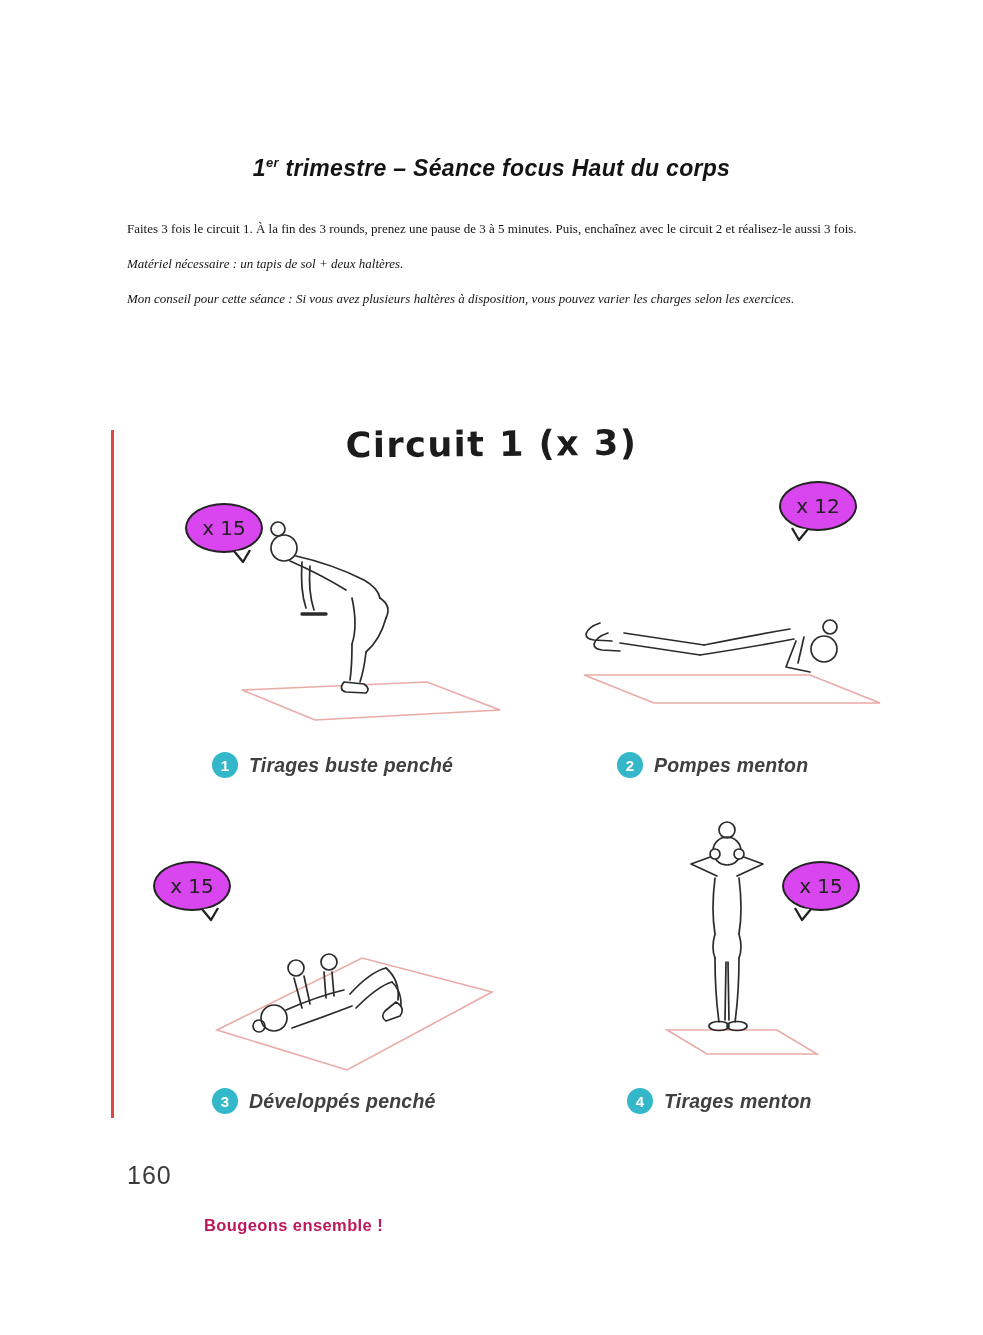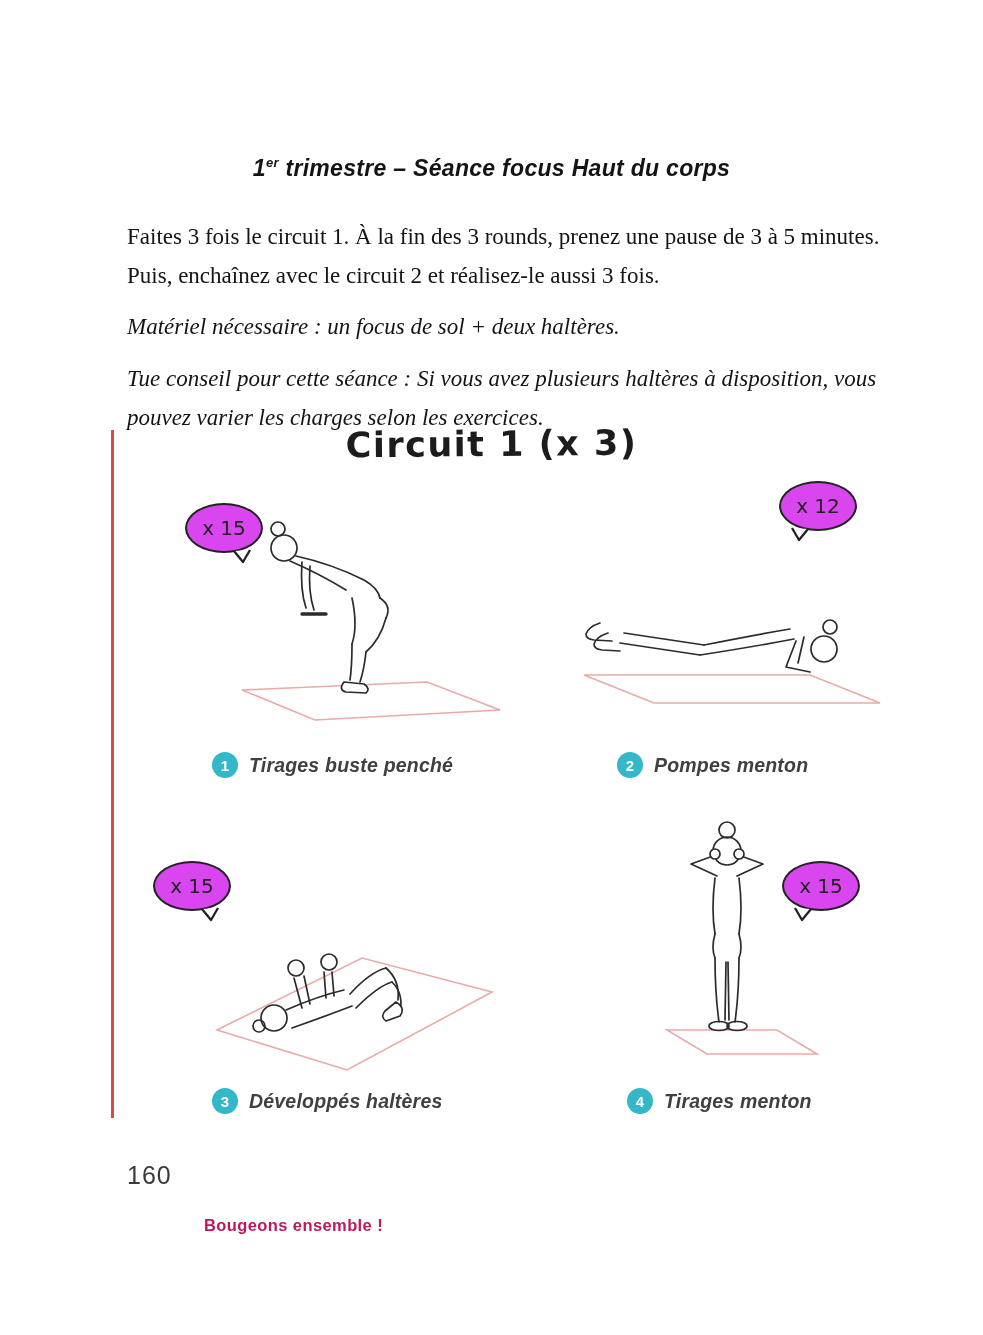--- a/index.html
+++ b/index.html
@@ -17,21 +17,21 @@
     position:absolute;top:140px;left:0;right:0;
     text-align:center;
     font-size:23px;font-weight:bold;font-style:italic;
     letter-spacing:0.3px;color:#141414;
   }
   .title sup{font-size:13px;}
   
   .text-block{
     position:absolute;left:100px;top:218px;width:778px;
     font-family:"Liberation Serif",serif;
-    font-size:23px;line-height:1.68;color:#141414;
+    font-size:13px;line-height:1.68;color:#141414;
   }
   .text-block p{margin:0 0 13px;}
   .text-block p.ital{font-style:italic;}
   
   .red-rule{
     position:absolute;left:84px;top:430px;width:3px;height:688px;
     background:#e1473c;
   }
   
   .circuit-heading{
@@ -86,22 +86,22 @@
 </style>
 </head>
 <body>
 
 <div class="page">
 
   <h1 class="title"><span>1</span><sup>er</sup><span> trimestre – Séance focus Haut du corps</span></h1>
 
   <div class="text-block">
     <p>Faites 3 fois le circuit 1. À la fin des 3 rounds, prenez une pause de 3 à 5 minutes. Puis, enchaînez avec le circuit 2 et réalisez-le aussi 3 fois.</p>
-    <p class="ital">Matériel nécessaire : un focus de sol + deux haltères.</p>
-    <p class="ital">Tue conseil pour cette séance : Si vous avez plusieurs haltères à disposition, vous pouvez varier les charges selon les exercices.</p>
+    <p class="ital">Matériel nécessaire : un tapis de sol + deux haltères.</p>
+    <p class="ital">Mon conseil pour cette séance : Si vous avez plusieurs haltères à disposition, vous pouvez varier les charges selon les exercices.</p>
   </div>
 
   <div class="red-rule"></div>
 
   <div class="circuit-heading">Circuit 1 (x 3)</div>
 
   <div class="bubble tail-right" style="left:158px;top:503px;">
     <span>x 15</span>
     <svg class="tail" width="20" height="15">
       <path d="M2,2 L11,13 L18,1" fill="#ffffff" stroke="#222" stroke-width="2.3" stroke-linejoin="round"></path>
@@ -171,21 +171,21 @@
     <path d="M132,116 L130,92"></path>
     <circle class="fillw" cx="127" cy="82" r="8"></circle>
     <path d="M148,114 Q168,92 184,88"></path>
     <path d="M184,88 Q198,100 196,120"></path>
     <path d="M154,128 Q176,106 190,102"></path>
     <path d="M190,102 Q202,114 198,132"></path>
     <path class="fillw" d="M194,122 q10,6 4,14 l-14,5 q-6,-4 -1,-10 z"></path>
   </svg>
   <div class="ex-label" style="left:185px;top:1088px;">
     <span class="num-badge">3</span>
-    <span class="ex-name">Développés haltères</span>
+    <span class="ex-name">Développés penché</span>
   </div>
 
   <div class="bubble tail-left" style="left:755px;top:861px;">
     <span>x 15</span>
     <svg class="tail" width="20" height="15">
       <path d="M2,1 L9,13 L18,2" fill="#ffffff" stroke="#222" stroke-width="2.3" stroke-linejoin="round"></path>
     </svg>
   </div>
   <svg class="figure" style="left:600px;top:818px;" width="200" height="248" viewBox="0 0 200 248">
     <polygon class="mat" points="40,212 150,212 190,236 80,236"></polygon>

